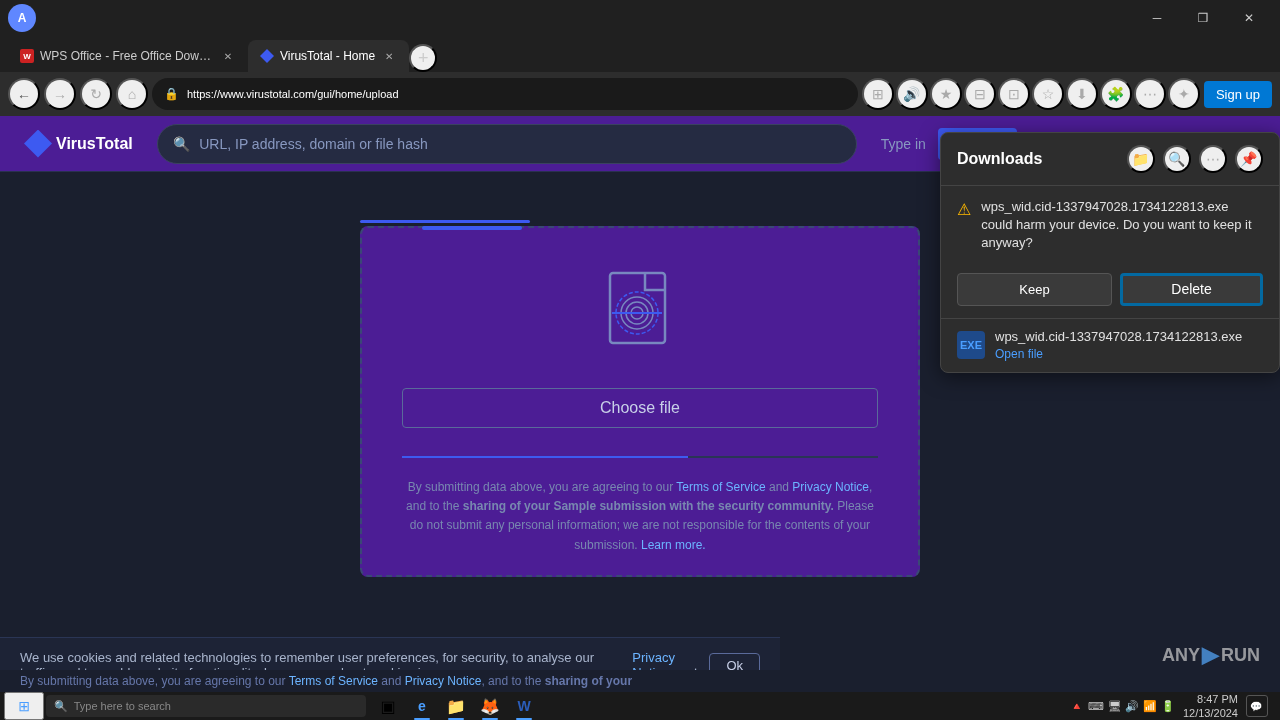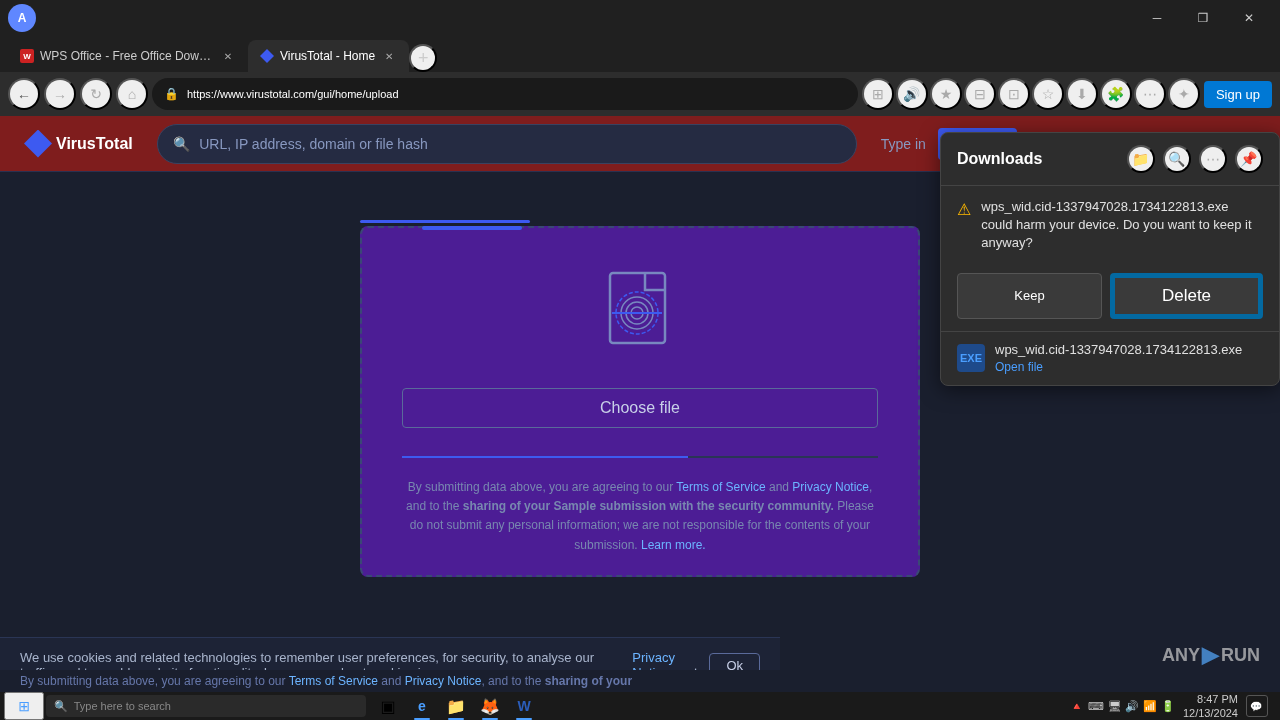--- a/index.html
+++ b/index.html
@@ -125,21 +125,21 @@
     .main-content {
       width: 100%;
       height: calc(720px - 36px - 36px - 44px - 28px);
       background: #1a1f2e;
       position: relative;
       overflow: hidden;
     }
 
     
     .vt-header {
-      background: #7f1d1d;
+      background: #4c1d95;
       display: flex;
       align-items: center;
       padding: 0 24px;
       height: 56px;
       border-bottom: 1px solid #2a3050;
     }
     .vt-logo {
       display: flex; align-items: center; gap: 4px;
       margin-right: 24px;
     }
@@ -360,25 +360,24 @@
       border: 1px solid #555;
       color: #fff;
       padding: 8px;
       border-radius: 4px;
       font-size: 13px;
       cursor: pointer;
     }
     .delete-btn {
       flex: 1;
       background: #3a3a3a;
-      border: 5px solid #0369a1;
+      border: 3px solid #0369a1;
       color: #fff;
-      padding: 8px;
-      border-radius: 4px;
-      font-size: 17px;
+      border-radius: 4px;
+      font-size: 14px;
       cursor: pointer;
     }
     
     .download-item {
       padding: 10px 16px;
       display: flex;
       align-items: center;
       gap: 10px;
     }
     .download-file-icon {

